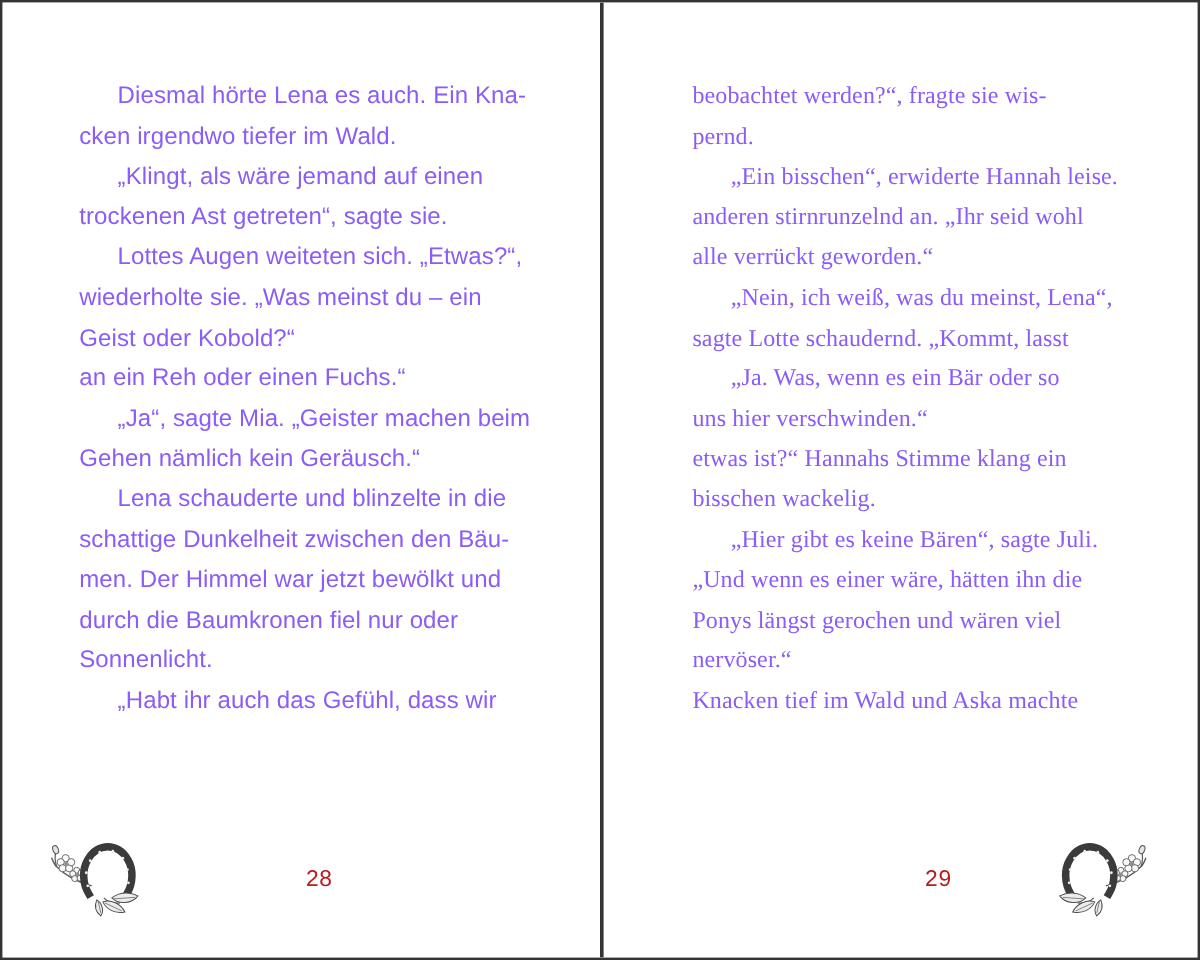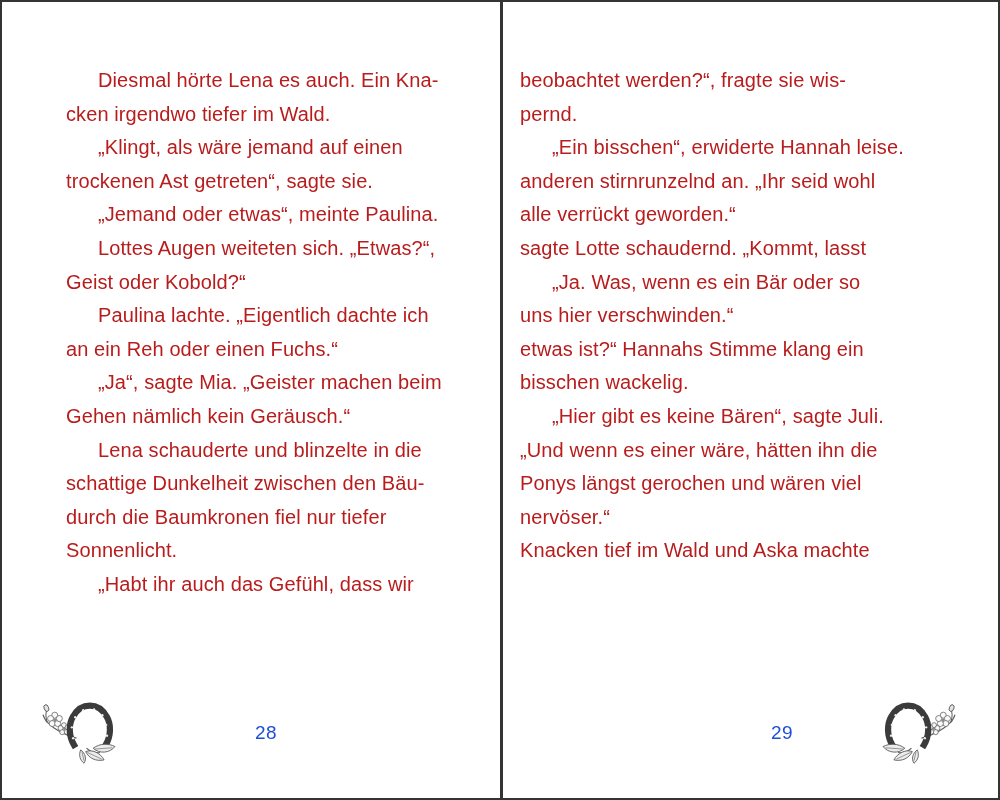--- a/index.html
+++ b/index.html
@@ -25,34 +25,34 @@
     height: 100%;
     background: #343434;
   }
   .text-block {
     position: absolute;
     top: 62px;
     width: 400px;
     font-size: 20px;
     line-height: 33.6px;
     letter-spacing: 0.1px;
-    color: #b91c1c;
+    color: #8b5cf6;
   }
   .text-block-left  { left: 64px;  }
-  .text-block-right { left: 518px; }
+  .text-block-right { left: 575px; font-family: Liberation Serif, serif; }
   .line { white-space: nowrap; }
   .line.indent { padding-left: 32px; }
   .page-number {
     position: absolute;
     top: 720px;
     width: 400px;
     text-align: center;
     font-size: 19px;
     letter-spacing: 0.5px;
-    color: #1d4ed8;
+    color: #b91c1c;
   }
   .page-number-left  { left: 64px;  }
   .page-number-right { left: 580px; }
   .ornament {
     position: absolute;
     top: 699px;
     width: 92px;
     height: 66px;
   }
   .ornament-left  { left: 36px;  }
@@ -118,46 +118,47 @@
 <div class="spread">
 
   <div class="divider"></div>
 
   <section>
     <div class="text-block text-block-left">
         <div class="line indent">Diesmal hörte Lena es auch. Ein Kna-</div>
         <div class="line">cken irgendwo tiefer im Wald.</div>
         <div class="line indent">„Klingt, als wäre jemand auf einen</div>
         <div class="line">trockenen Ast getreten“, sagte sie.</div>
-        <div class="line indent">„Jemand oder etwas“, meinte Paulina.</div>
         <div class="line indent">Lottes Augen weiteten sich. „Etwas?“,</div>
+        <div class="line">wiederholte sie. „Was meinst du – ein</div>
         <div class="line">Geist oder Kobold?“</div>
-        <div class="line indent">Paulina lachte. „Eigentlich dachte ich</div>
         <div class="line">an ein Reh oder einen Fuchs.“</div>
         <div class="line indent">„Ja“, sagte Mia. „Geister machen beim</div>
         <div class="line">Gehen nämlich kein Geräusch.“</div>
         <div class="line indent">Lena schauderte und blinzelte in die</div>
         <div class="line">schattige Dunkelheit zwischen den Bäu-</div>
-        <div class="line">durch die Baumkronen fiel nur tiefer</div>
+        <div class="line">men. Der Himmel war jetzt bewölkt und</div>
+        <div class="line">durch die Baumkronen fiel nur oder</div>
         <div class="line">Sonnenlicht.</div>
         <div class="line indent">„Habt ihr auch das Gefühl, dass wir</div>
       </div>
     <svg class="ornament ornament-left" viewBox="0 0 110 78">
       <use href="#horseshoe-ornament"></use>
     </svg>
     <div class="page-number page-number-left">28</div>
   </section>
 
   <section>
     <div class="text-block text-block-right">
         <div class="line">beobachtet werden?“, fragte sie wis-</div>
         <div class="line">pernd.</div>
         <div class="line indent">„Ein bisschen“, erwiderte Hannah leise.</div>
         <div class="line">anderen stirnrunzelnd an. „Ihr seid wohl</div>
         <div class="line">alle verrückt geworden.“</div>
+        <div class="line indent">„Nein, ich weiß, was du meinst, Lena“,</div>
         <div class="line">sagte Lotte schaudernd. „Kommt, lasst</div>
         <div class="line indent">„Ja. Was, wenn es ein Bär oder so</div>
         <div class="line">uns hier verschwinden.“</div>
         <div class="line">etwas ist?“ Hannahs Stimme klang ein</div>
         <div class="line">bisschen wackelig.</div>
         <div class="line indent">„Hier gibt es keine Bären“, sagte Juli.</div>
         <div class="line">„Und wenn es einer wäre, hätten ihn die</div>
         <div class="line">Ponys längst gerochen und wären viel</div>
         <div class="line">nervöser.“</div>
         <div class="line">Knacken tief im Wald und Aska machte</div>

